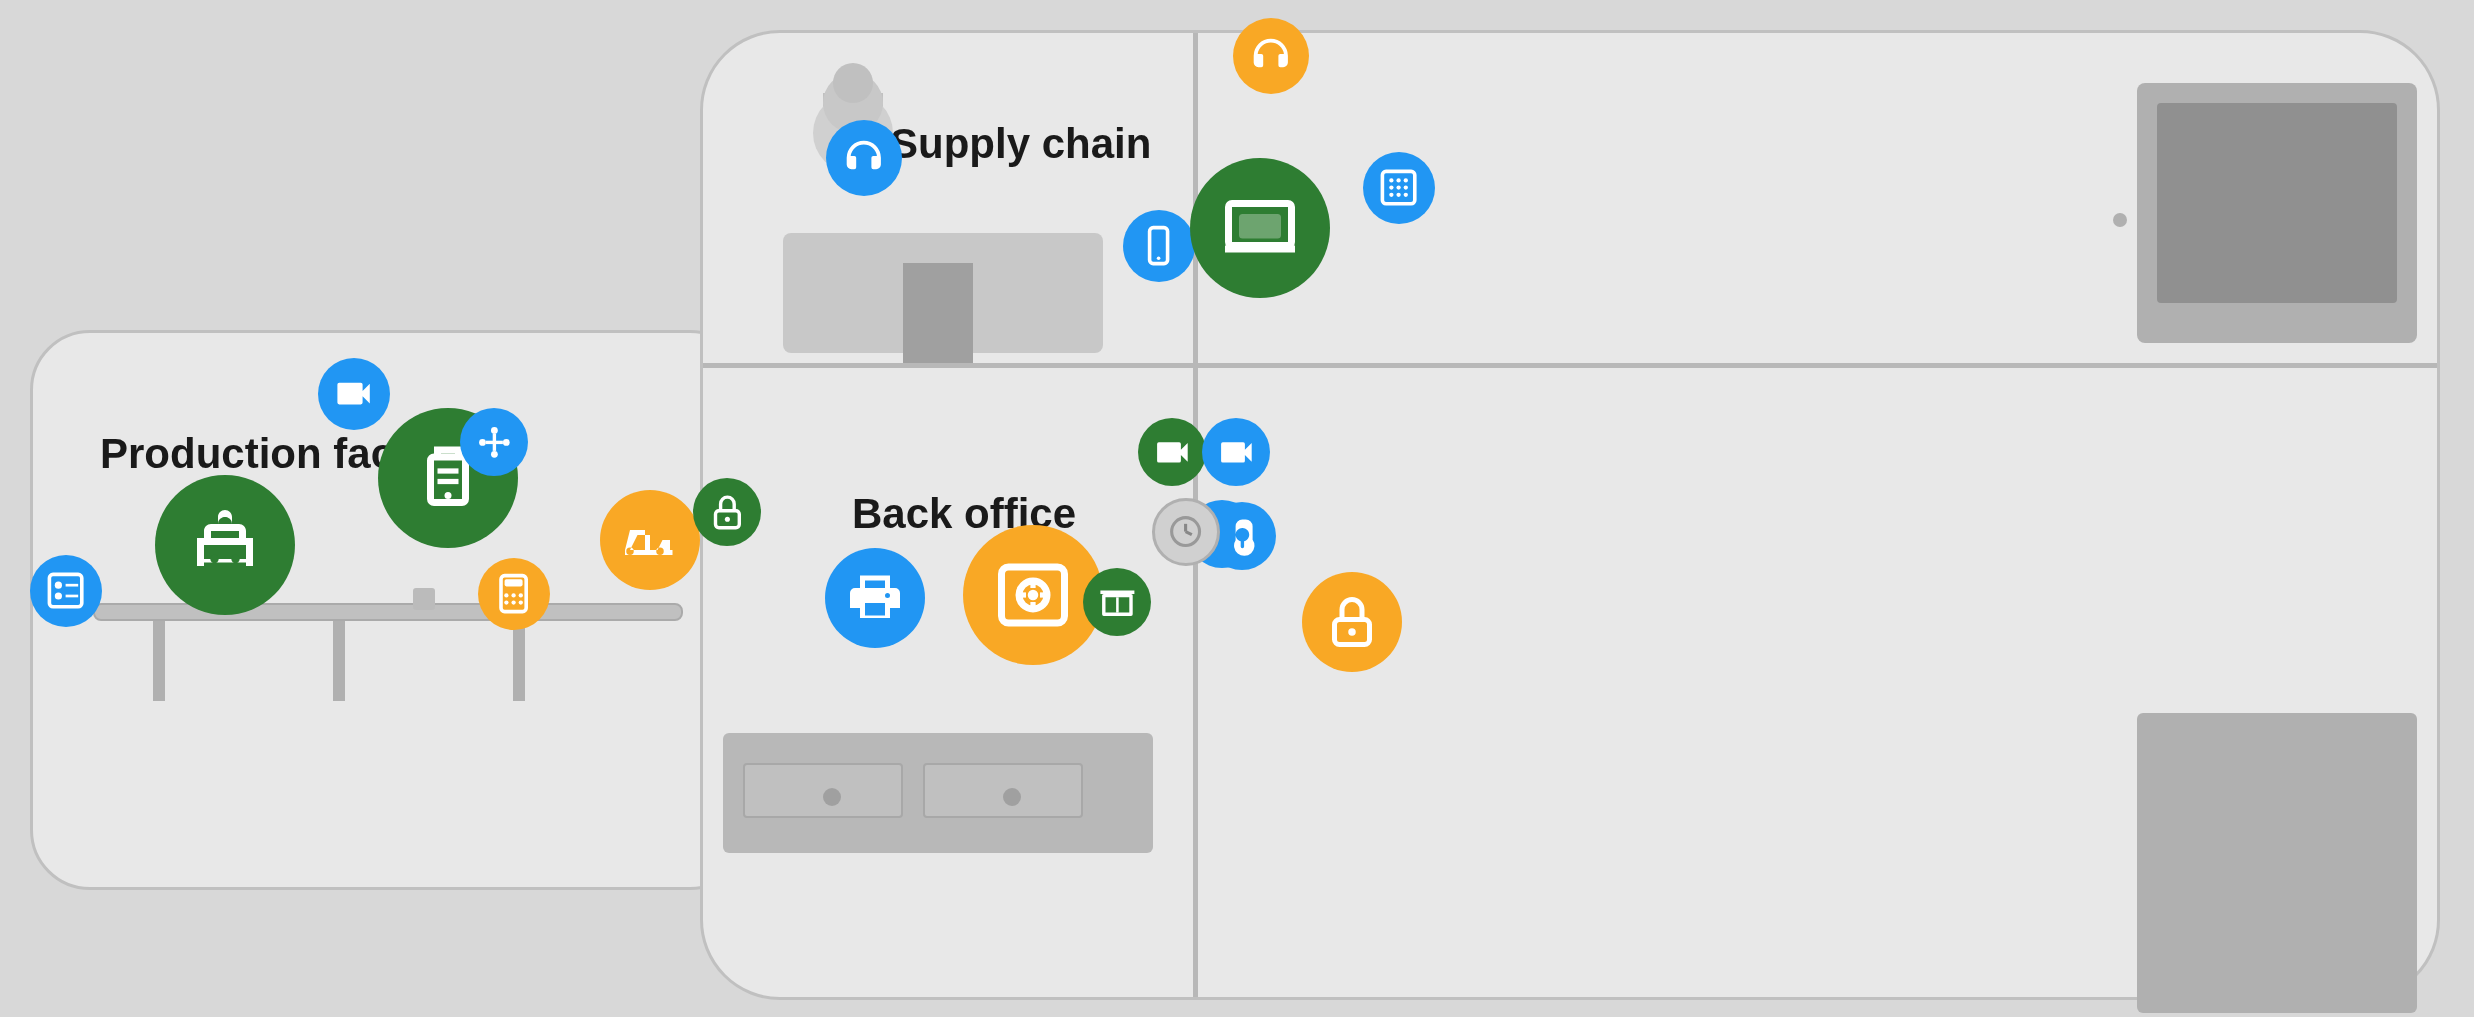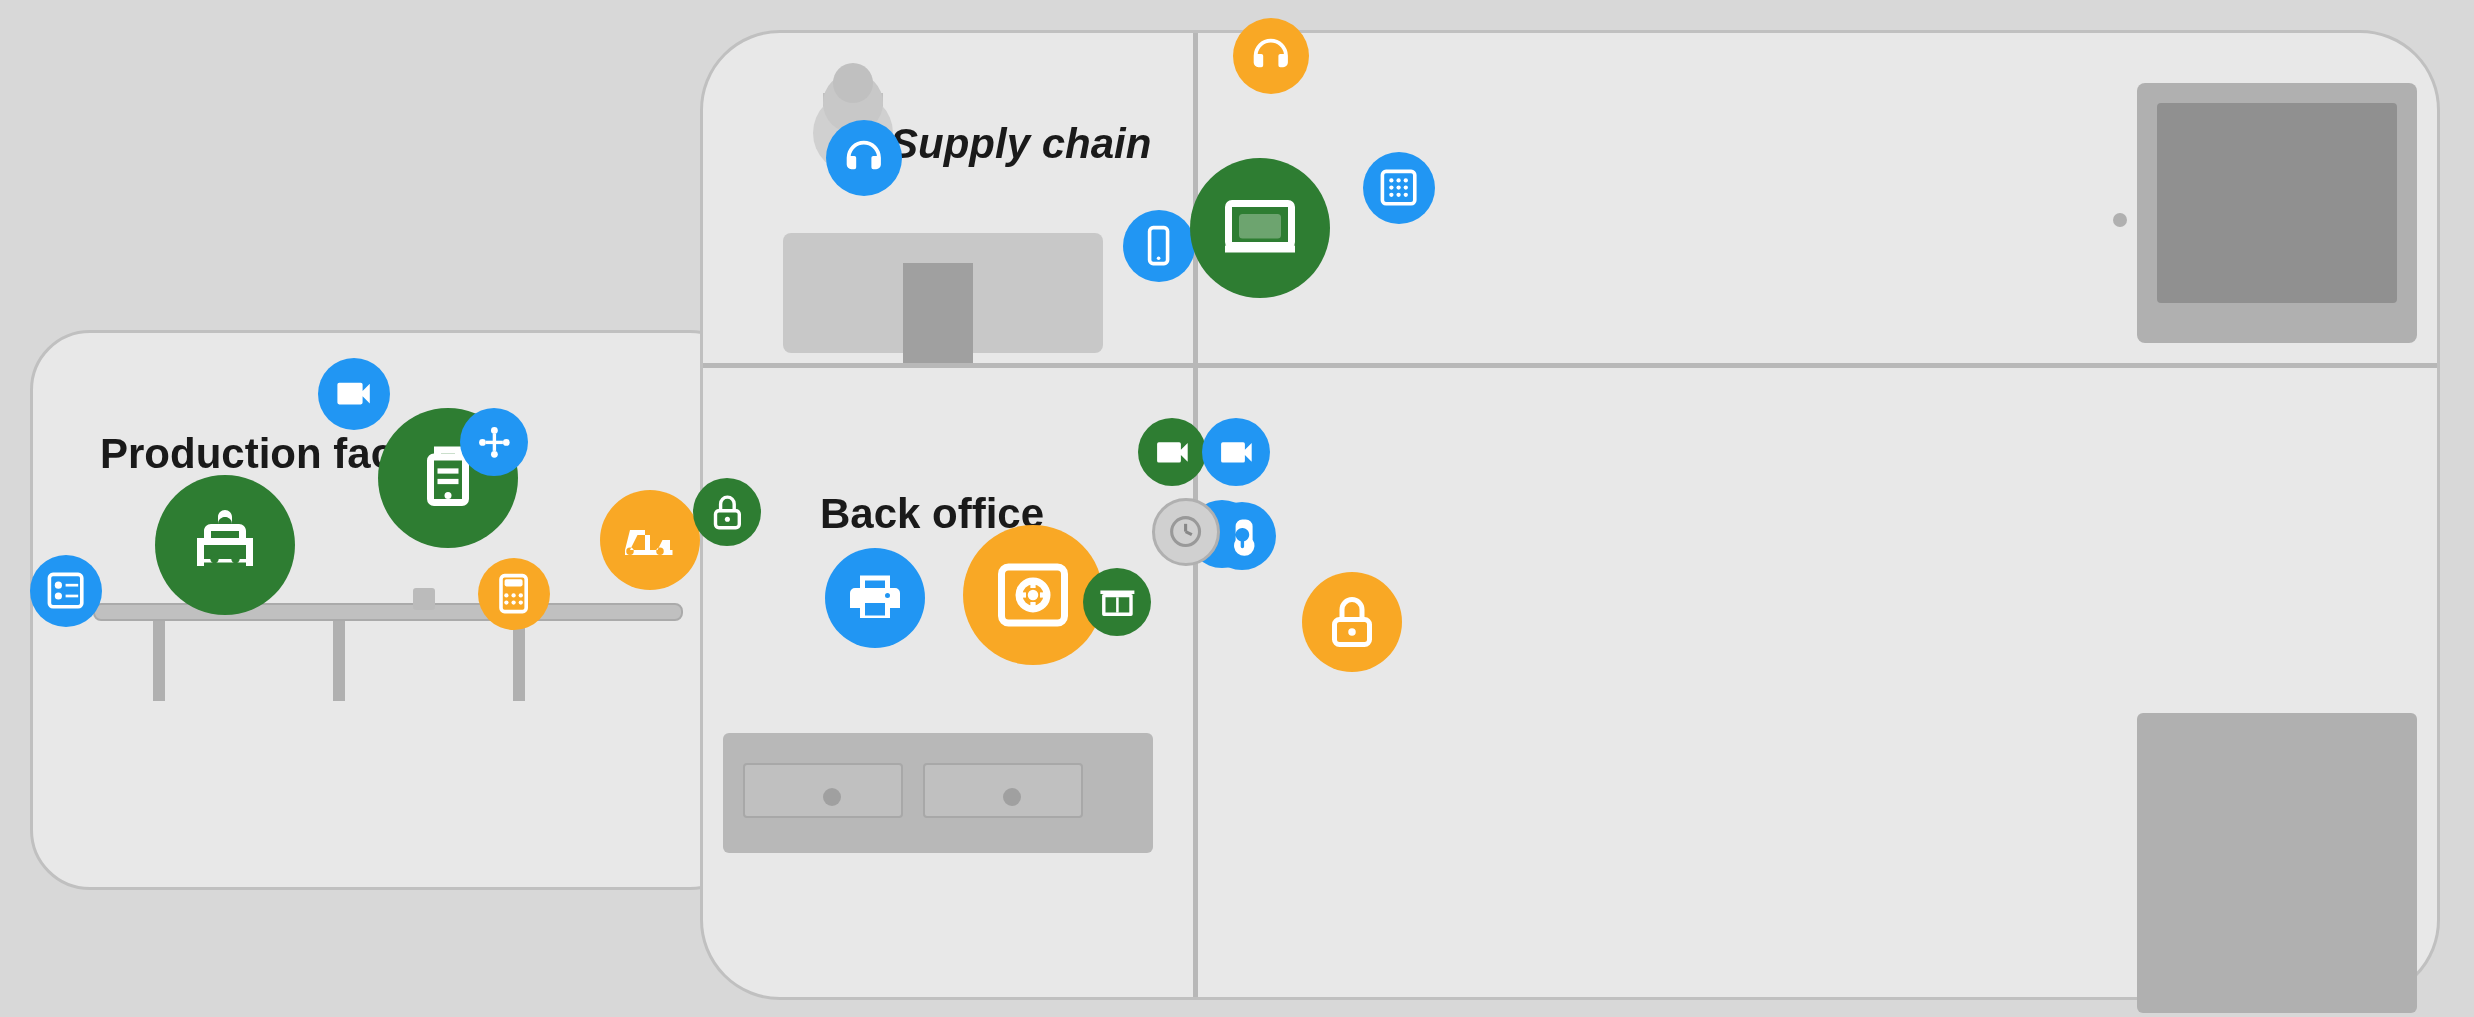--- a/index.html
+++ b/index.html
@@ -138,23 +138,23 @@
     <div style="position:absolute; left:200px; top:30px; width:160px; height:55px; background:#c0c0c0; border-radius:4px; border:2px solid #a8a8a8;"></div>
 
     <div style="position:absolute; left:100px; top:55px; width:18px; height:18px; background:#a0a0a0; border-radius:50%;"></div>
     <div style="position:absolute; left:280px; top:55px; width:18px; height:18px; background:#a0a0a0; border-radius:50%;"></div>
   </div>
 
   <div style="position:absolute; right:20px; top:680px; width:280px; height:300px; background:#b0b0b0; border-radius:6px;"></div>
 
 </div>
 
-<div class="section-label" style="left: 890px; top: 120px; font-style: italic;">Supply chain</div>
-
-<div class="section-label" style="left: 820px; top: 490px;">Back office</div>
+<div class="section-label" style="left: 890px; top: 120px;">Supply chain</div>
+
+<div class="section-label" style="left: 852px; top: 490px;">Back office</div>
 
 <div class="icon-circle blue sm" style="left:30px; top:555px; width:72px; height:72px;">
   <svg viewBox="0 0 24 24" class="icon">
       <rect x="3" y="3" width="18" height="18" rx="2" fill="none" stroke="white" stroke-width="2"></rect>
       <circle cx="8" cy="9" r="2" fill="white"></circle>
       <circle cx="8" cy="15" r="2" fill="white"></circle>
       <line x1="12" y1="9" x2="19" y2="9" stroke="white" stroke-width="1.5"></line>
       <line x1="12" y1="15" x2="19" y2="15" stroke="white" stroke-width="1.5"></line>
     </svg>
 </div>

